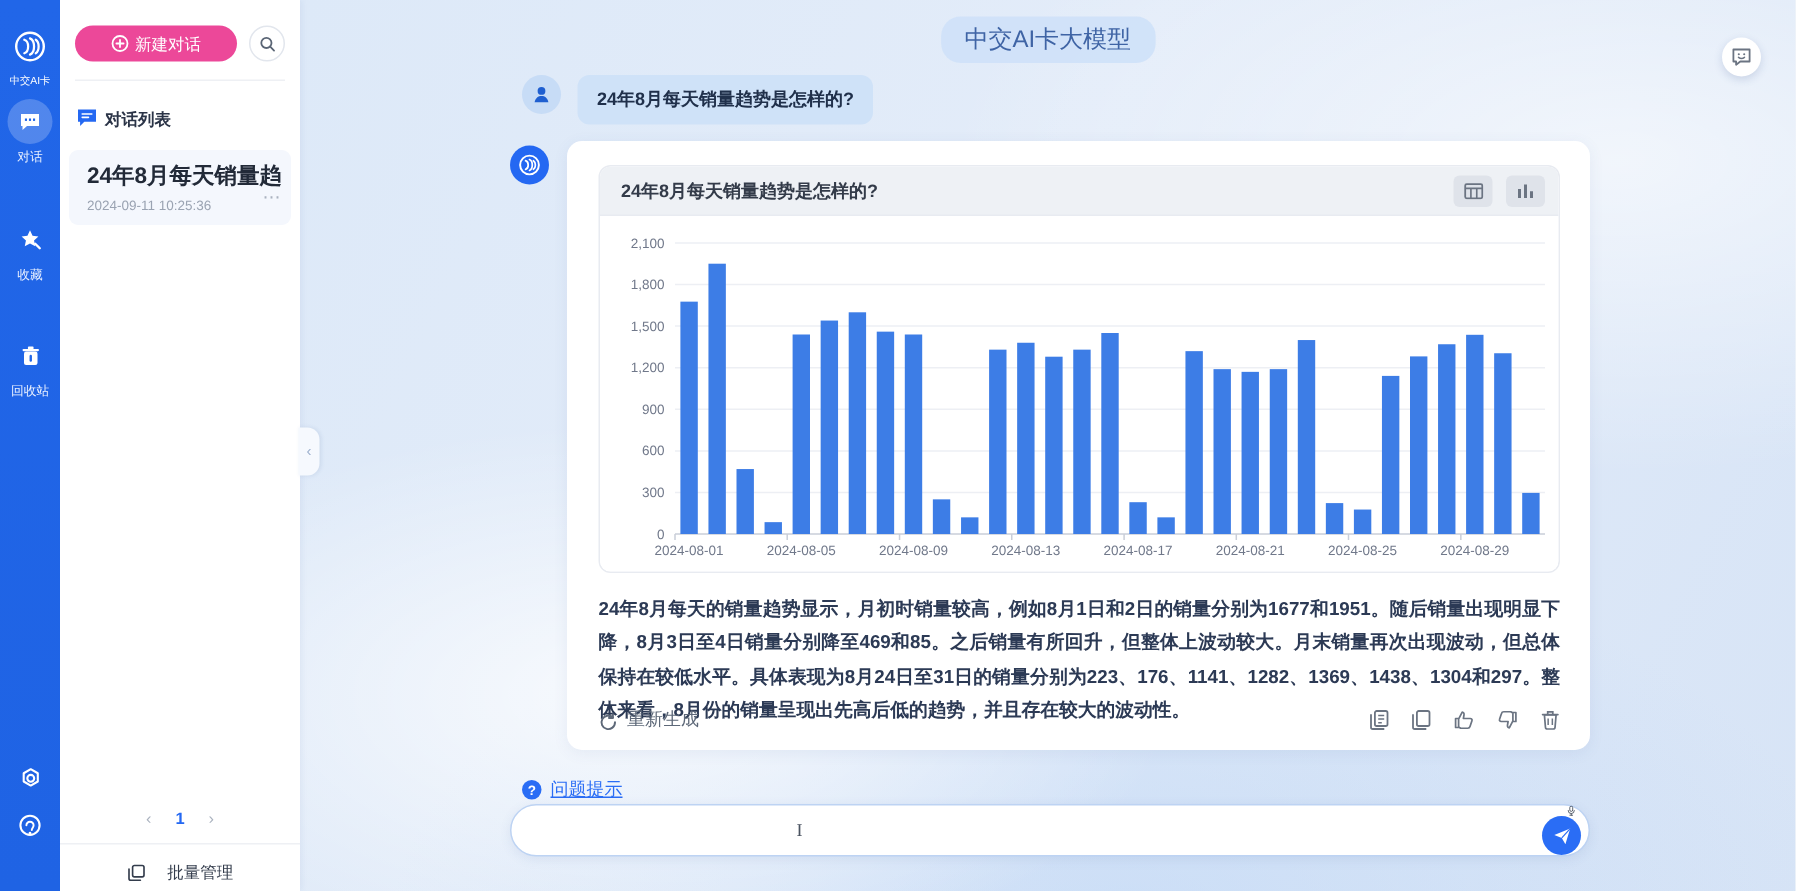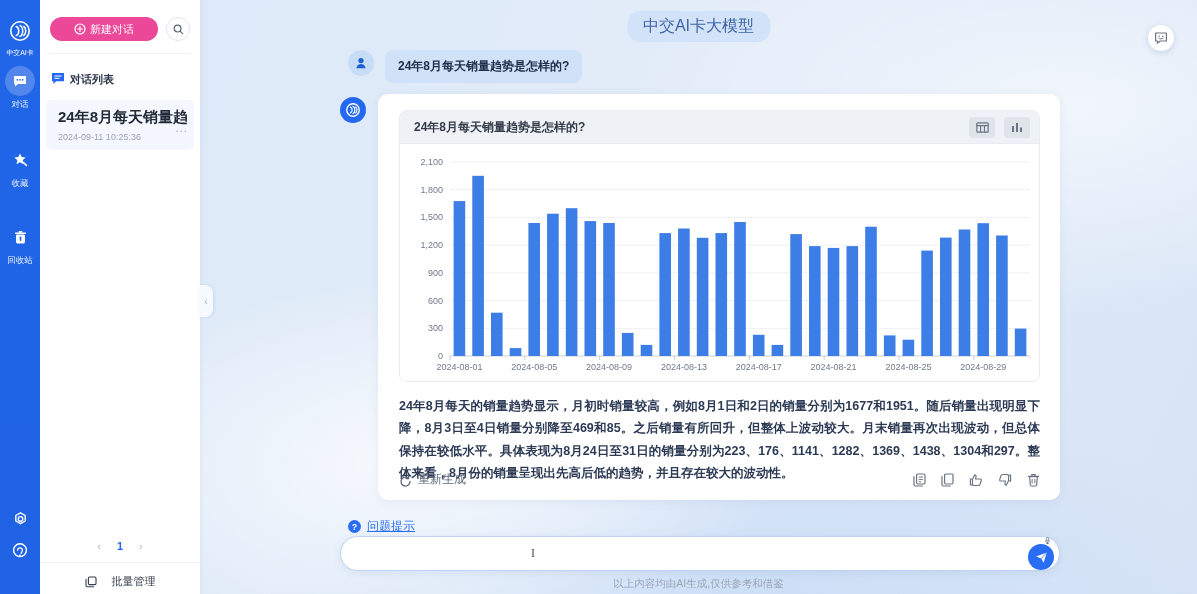--- a/index.html
+++ b/index.html
@@ -401,15 +401,14 @@
       <span class="ph">请输入你的问题或者需求 例：时间+筛选条件（必选）+显示维度（可选）+指标（必选）</span>
       <span class="caret">I</span>
       <button class="send-btn">
         <svg width="13" height="13" viewBox="0 0 13 13">
             <path d="M1.2 5.6L11.8 1.4 8.6 11.8 6.2 7.6z" fill="#fff"></path>
             <path d="M6.2 7.6l5.6-6.2" stroke="#2a6df5" stroke-width=".8"></path>
           </svg>
       </button>
     </div>
 
-    <div class="disclaimer">以上内容均由AI生成,仅供参考和借鉴</div>
   </main>
 </div>
 
 </body></html>

